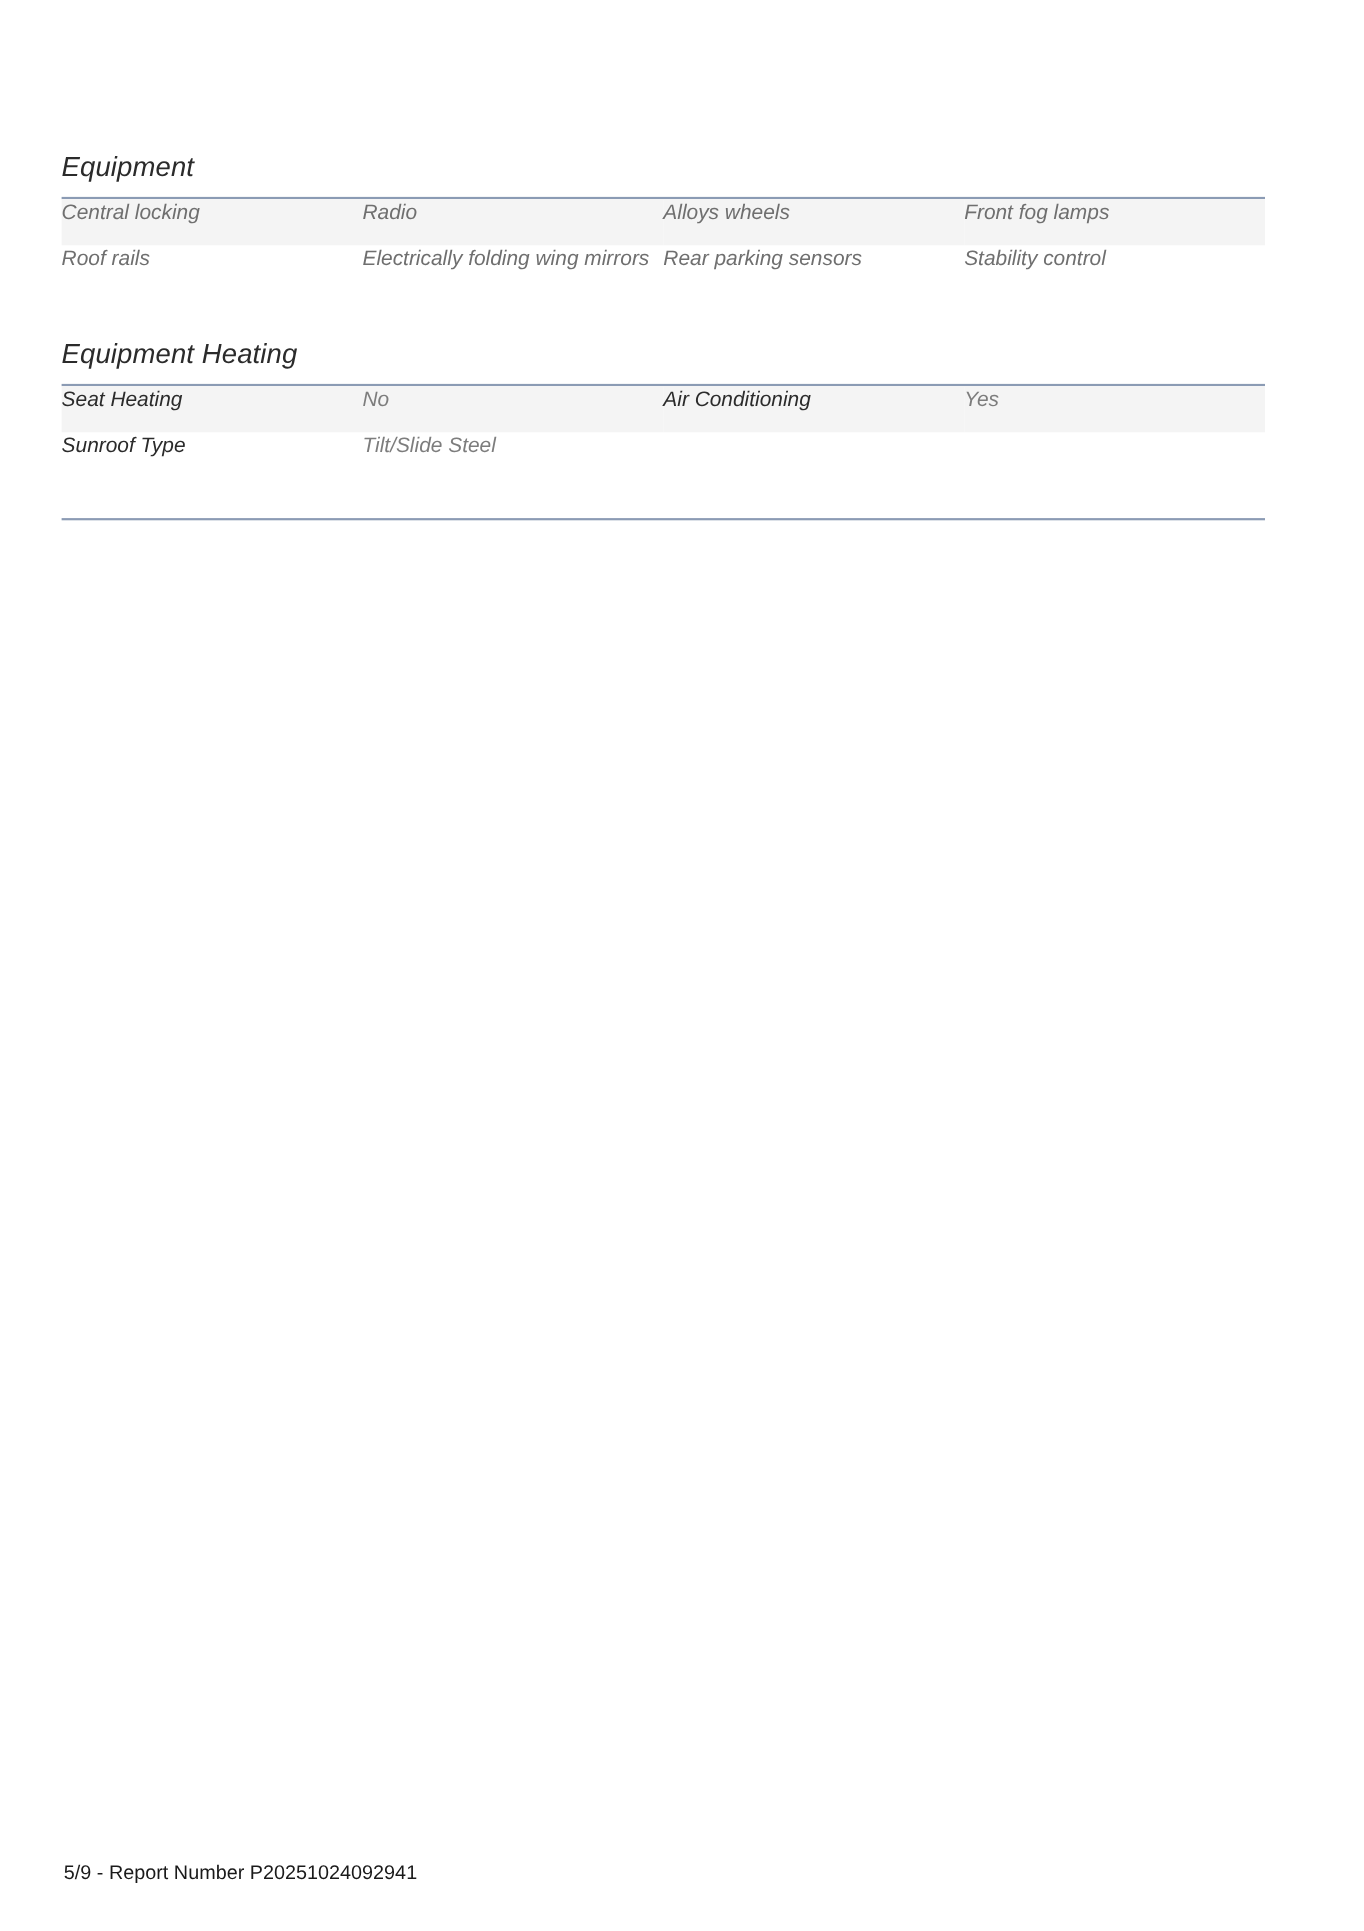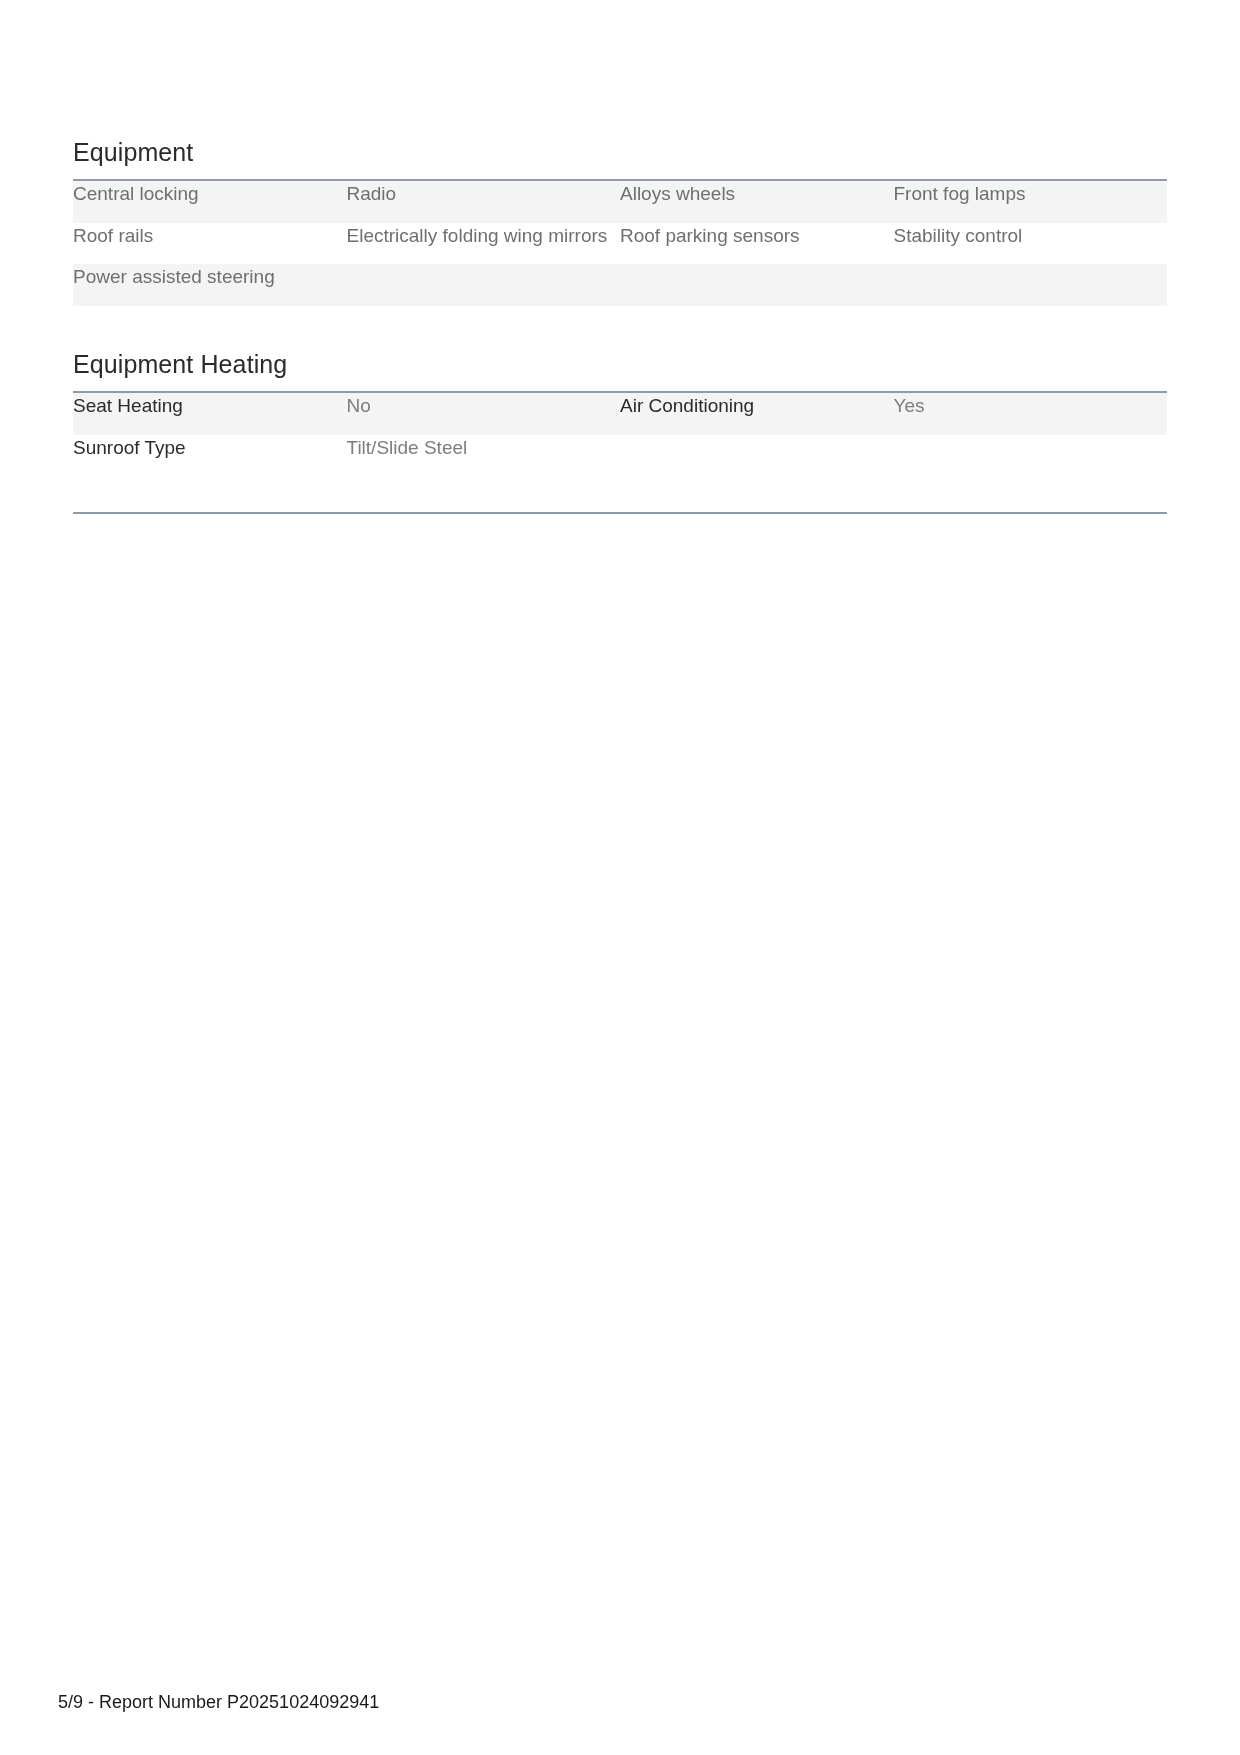--- a/index.html
+++ b/index.html
@@ -10,24 +10,25 @@
   body {
     width: 1240px;
     height: 1755px;
     font-family: "Liberation Sans", sans-serif;
     color: #2b2b2b;
     position: relative;
     -webkit-font-smoothing: antialiased;
   }
   .page {
     position: absolute;
-    left: 73px;
+    left: 56px;
     top: 0;
     width: 1094px;
     height: 1278px;
+    font-style: italic;
   }
   .section {
     margin-bottom: 0;
   }
   .section-title {
     font-size: 25px;
     font-weight: 400;
     color: #2b2b2b;
     letter-spacing: 0.1px;
     padding-bottom: 12px;
@@ -92,28 +93,22 @@
       <tbody>
         <tr class="row-shaded">
           <td class="eq-cell muted pad-left">Central locking</td>
           <td class="eq-cell muted">Radio</td>
           <td class="eq-cell muted">Alloys wheels</td>
           <td class="eq-cell muted">Front fog lamps</td>
         </tr>
         <tr>
           <td class="eq-cell muted pad-left">Roof rails</td>
           <td class="eq-cell muted">Electrically folding wing mirrors</td>
-          <td class="eq-cell muted">Roof parking sensors</td>
+          <td class="eq-cell muted">Rear parking sensors</td>
           <td class="eq-cell muted">Stability control</td>
-        </tr>
-        <tr class="row-shaded">
-          <td class="eq-cell muted pad-left">Power assisted steering</td>
-          <td class="eq-cell muted"></td>
-          <td class="eq-cell muted"></td>
-          <td class="eq-cell muted"></td>
         </tr>
       </tbody>
     </table>
   </div>
 
   <div class="gap-lg"></div>
 
   <div class="section">
     <div class="section-title">Equipment Heating</div>
     <div class="section-rule"></div>

